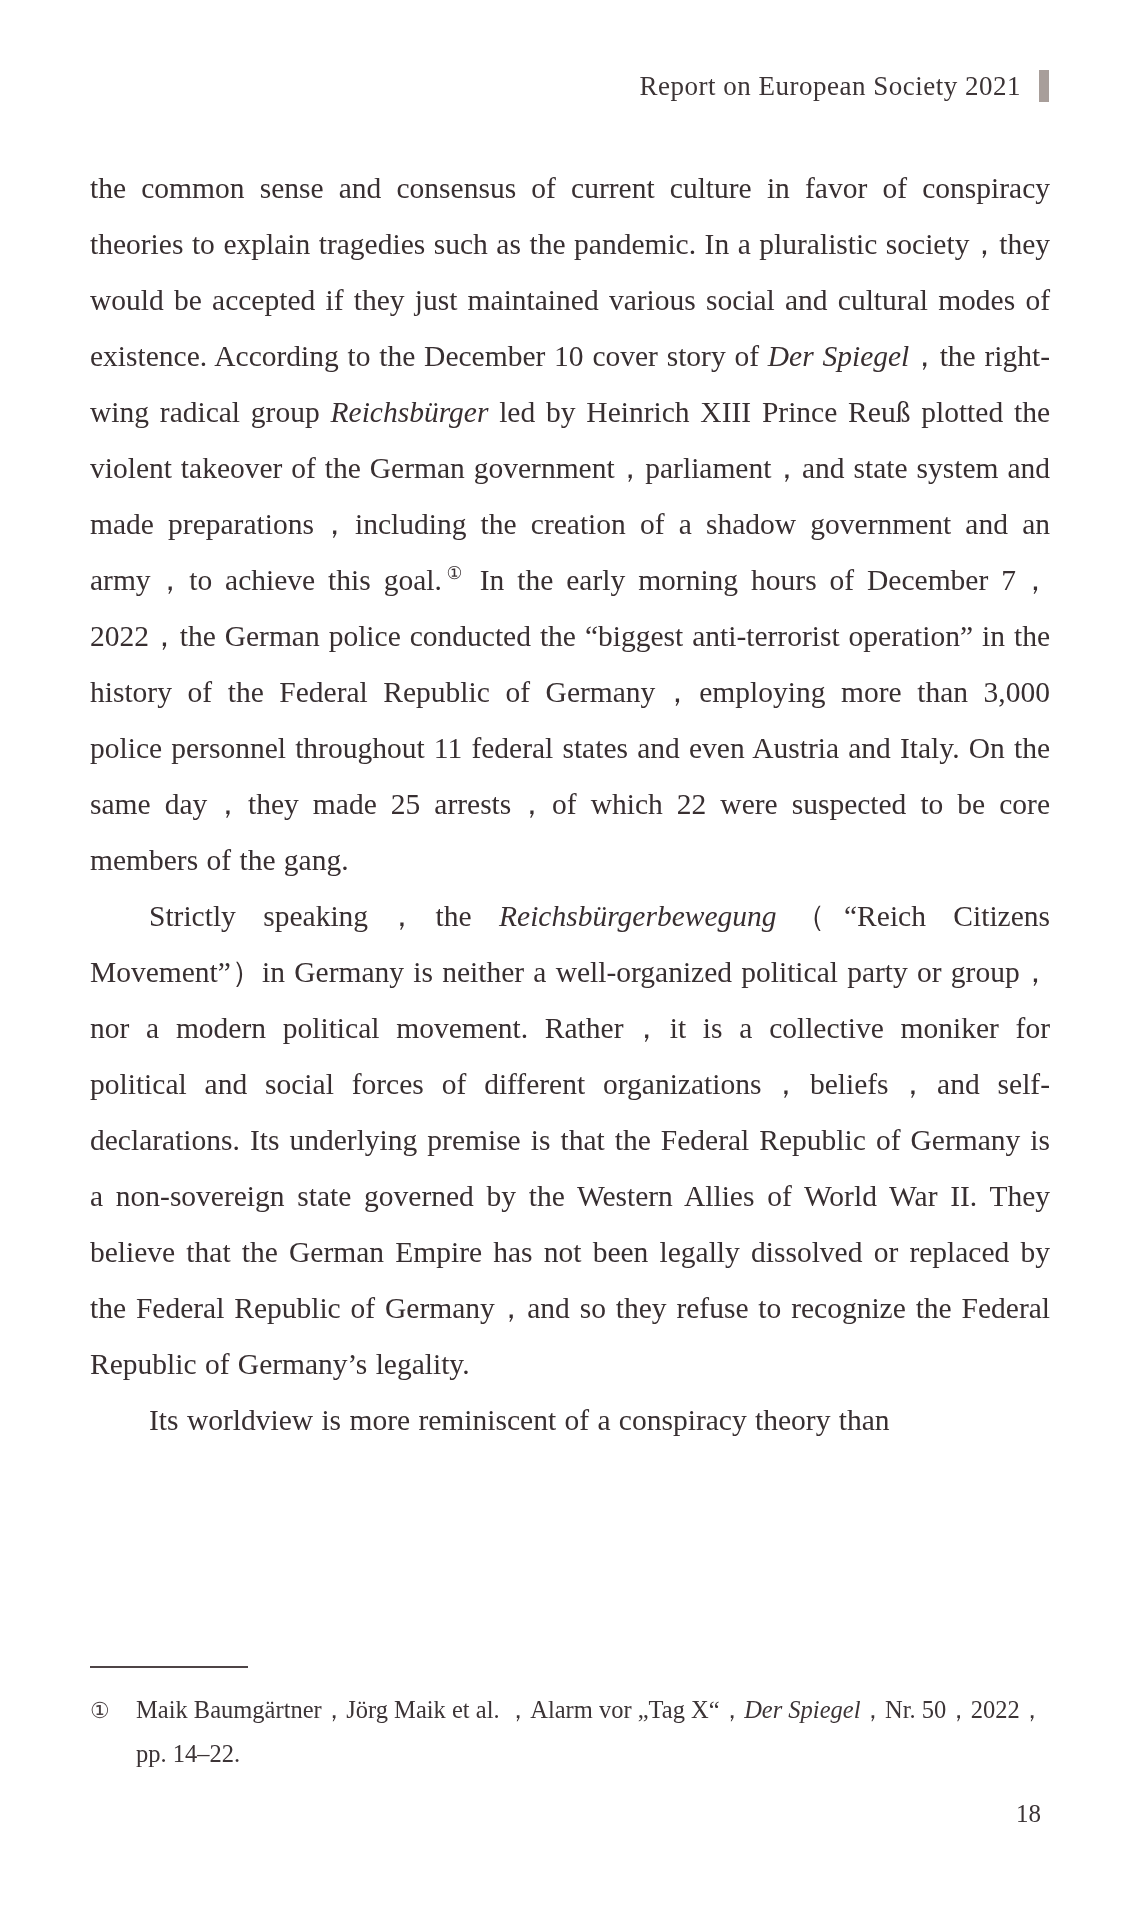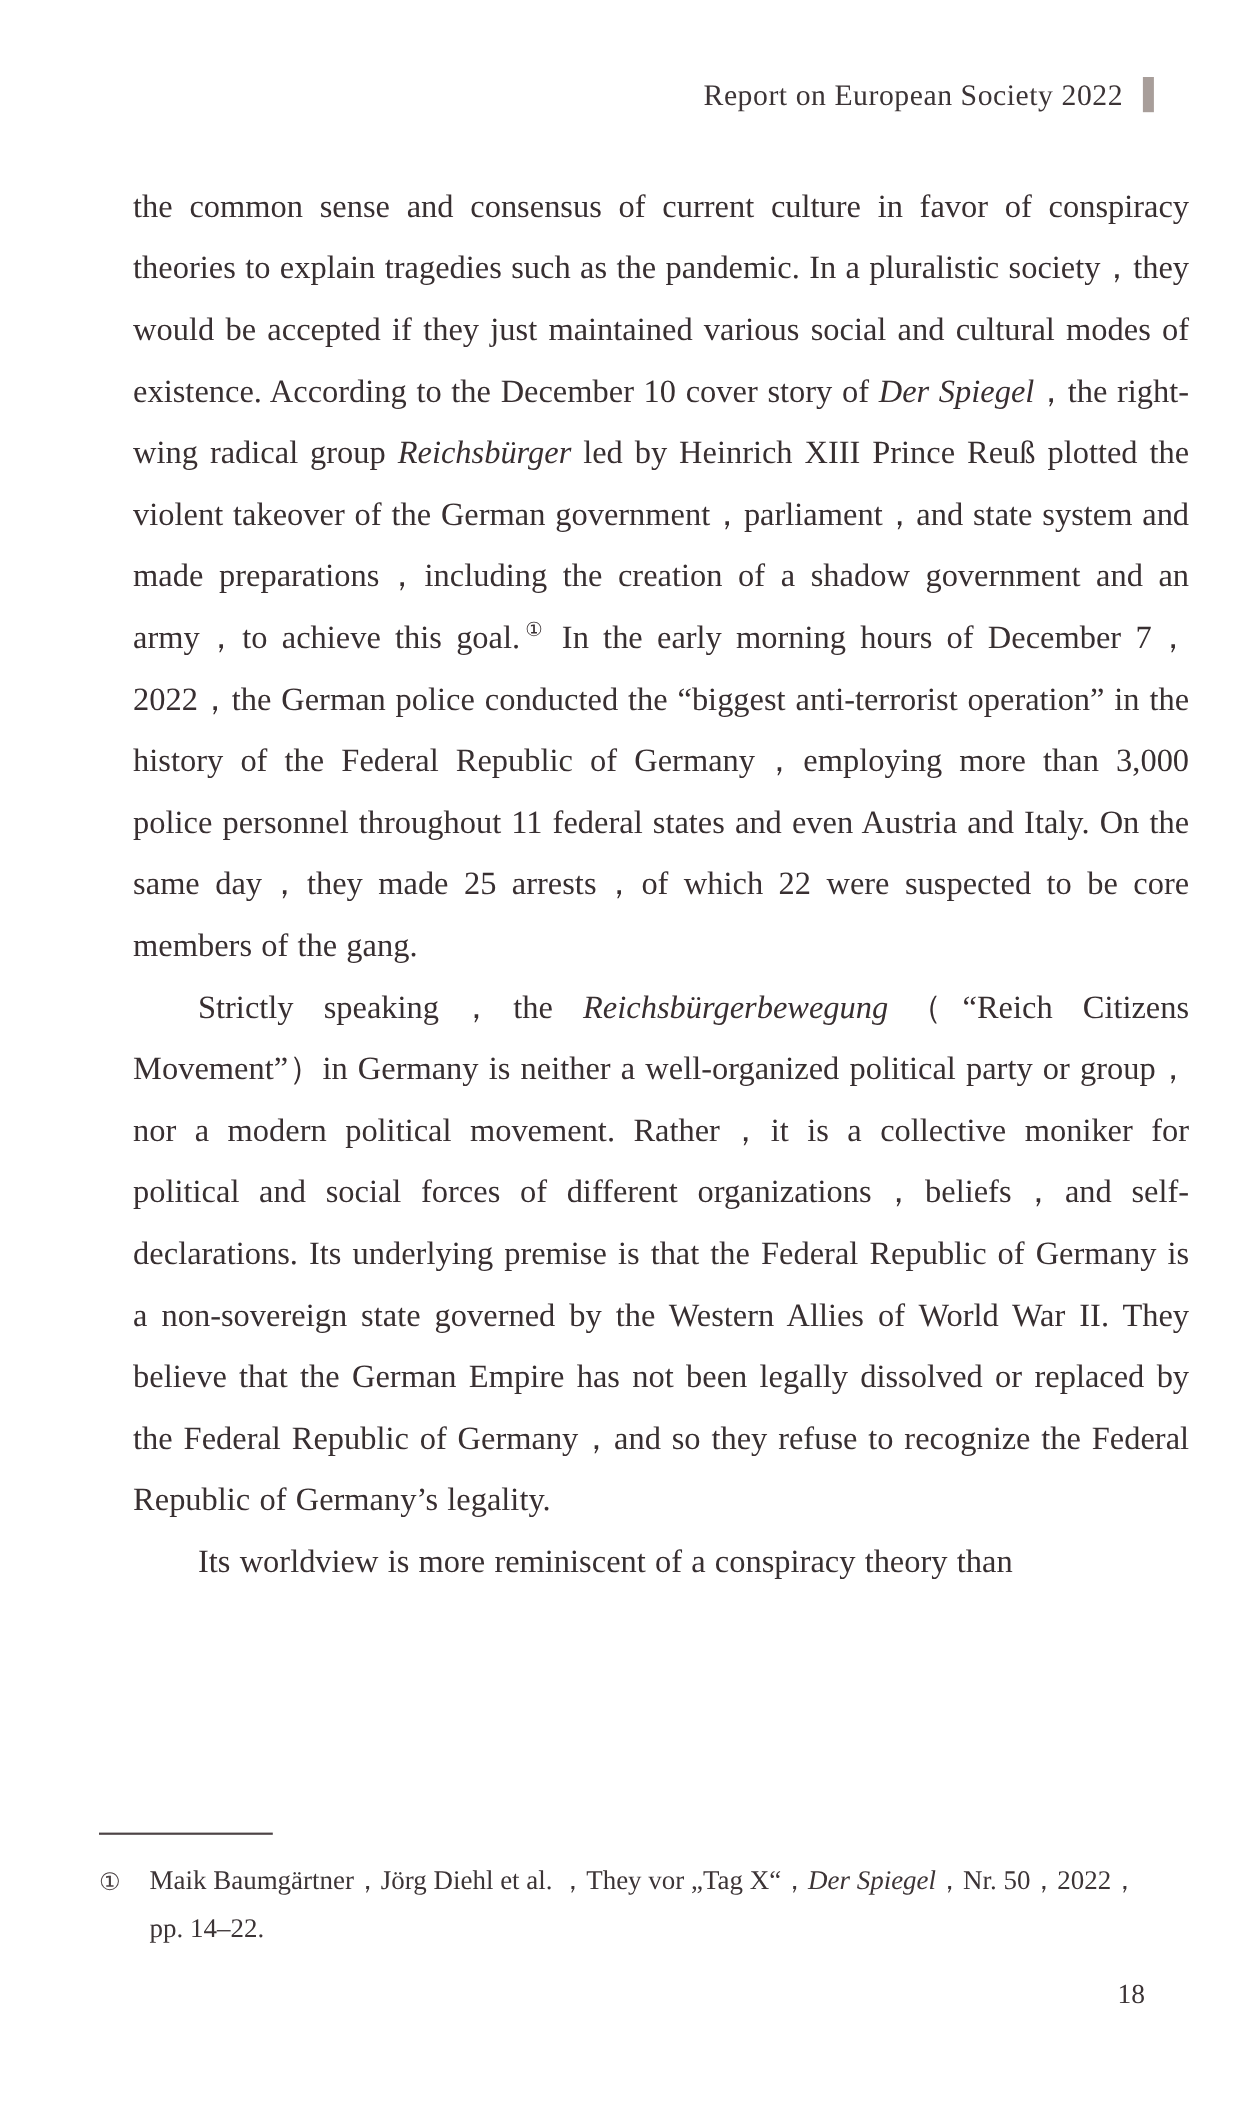--- a/index.html
+++ b/index.html
@@ -39,21 +39,20 @@
     height: 32px;
     background: #a89e9a;
   }
 
   
   .body-text {
     position: absolute;
     top: 160px;
     left: 90px;
     width: 960px;
-    margin-left: 31px;
   }
   .para {
     margin: 0;
     font-size: 29.5px;
     line-height: 56px;
     text-align: justify;
     text-justify: inter-word;
     word-spacing: 1px;
   }
   .para.indent {
@@ -106,32 +105,32 @@
     font-size: 25px;
     color: #3c3436;
   }
 </style>
 </head>
 <body>
 
 <div class="page">
 
   <div class="running-header">
-    <span class="header-title">Report on European Society 2022</span>
+    <span class="header-title">Report on European Society 2021</span>
     <span class="header-bar"></span>
   </div>
 
   <div class="body-text">
     <p class="para"><span>the common sense and consensus of current culture in favor of conspiracy theories to explain tragedies such as the pandemic. In a pluralistic society，they would be accepted if they just maintained various social and cultural modes of existence. According to the December 10 cover story of </span><span class="seg-italic">Der Spiegel</span><span>，the right-wing radical group </span><span class="seg-italic">Reichsbürger</span><span> led by Heinrich XIII Prince Reuß plotted the violent takeover of the German government，parliament，and state system and made preparations，including the creation of a shadow government and an army，to achieve this goal.</span><span class="seg-sup">①</span><span> In the early morning hours of December 7，2022，the German police conducted the “biggest anti-terrorist operation” in the history of the Federal Republic of Germany，employing more than 3,000 police personnel throughout 11 federal states and even Austria and Italy. On the same day，they made 25 arrests，of which 22 were suspected to be core members of the gang.</span></p>
     <p class="para indent"><span>Strictly speaking，the </span><span class="seg-italic">Reichsbürgerbewegung</span><span>（“Reich Citizens Movement”）in Germany is neither a well-organized political party or group，nor a modern political movement. Rather，it is a collective moniker for political and social forces of different organizations，beliefs，and self-declarations. Its underlying premise is that the Federal Republic of Germany is a non-sovereign state governed by the Western Allies of World War II. They believe that the German Empire has not been legally dissolved or replaced by the Federal Republic of Germany，and so they refuse to recognize the Federal Republic of Germany’s legality.</span></p>
     <p class="para indent"><span>Its worldview is more reminiscent of a conspiracy theory than</span></p>
   </div>
 
   <hr class="footnote-rule">
 
   <div class="footnote">
     <span class="footnote-marker">①</span>
-    <span class="footnote-text"><span>Maik Baumgärtner，Jörg Diehl et al. ，They vor „Tag X“，</span><span class="seg-italic">Der Spiegel</span><span>，Nr. 50，2022，pp. 14–22.</span></span>
+    <span class="footnote-text"><span>Maik Baumgärtner，Jörg Maik et al. ，Alarm vor „Tag X“，</span><span class="seg-italic">Der Spiegel</span><span>，Nr. 50，2022，pp. 14–22.</span></span>
   </div>
 
   <div class="page-number">18</div>
 
 </div>
 
 </body></html>

